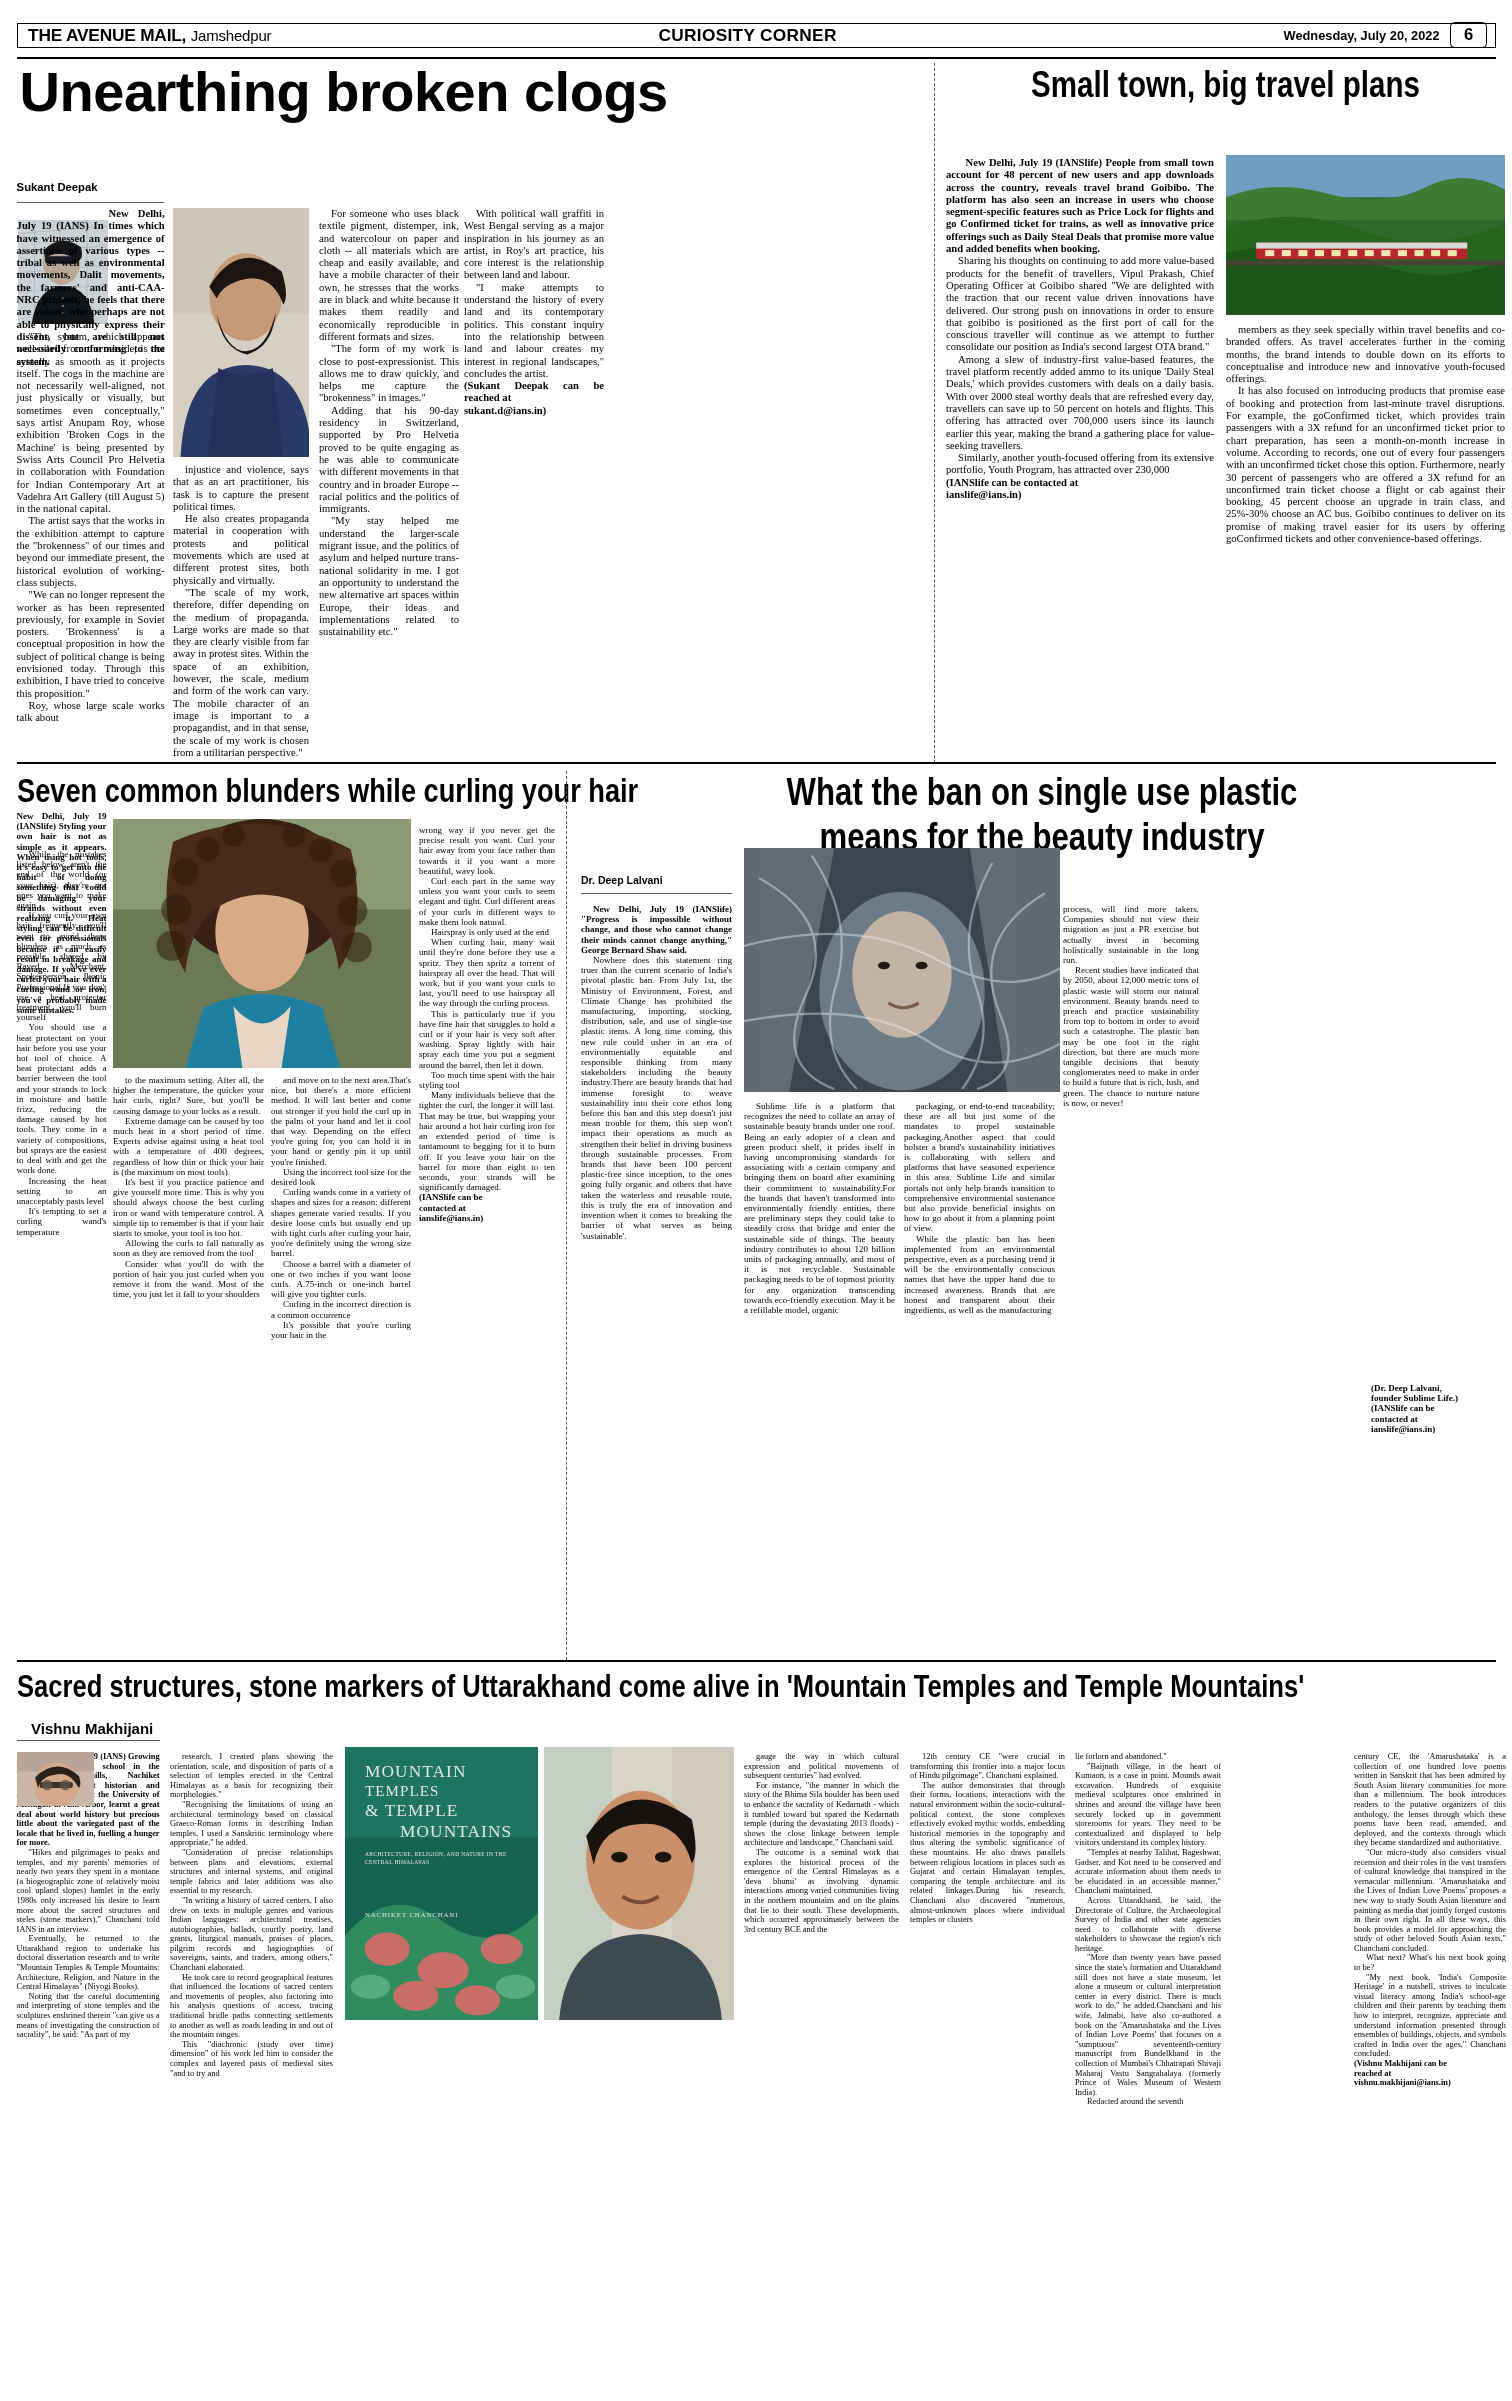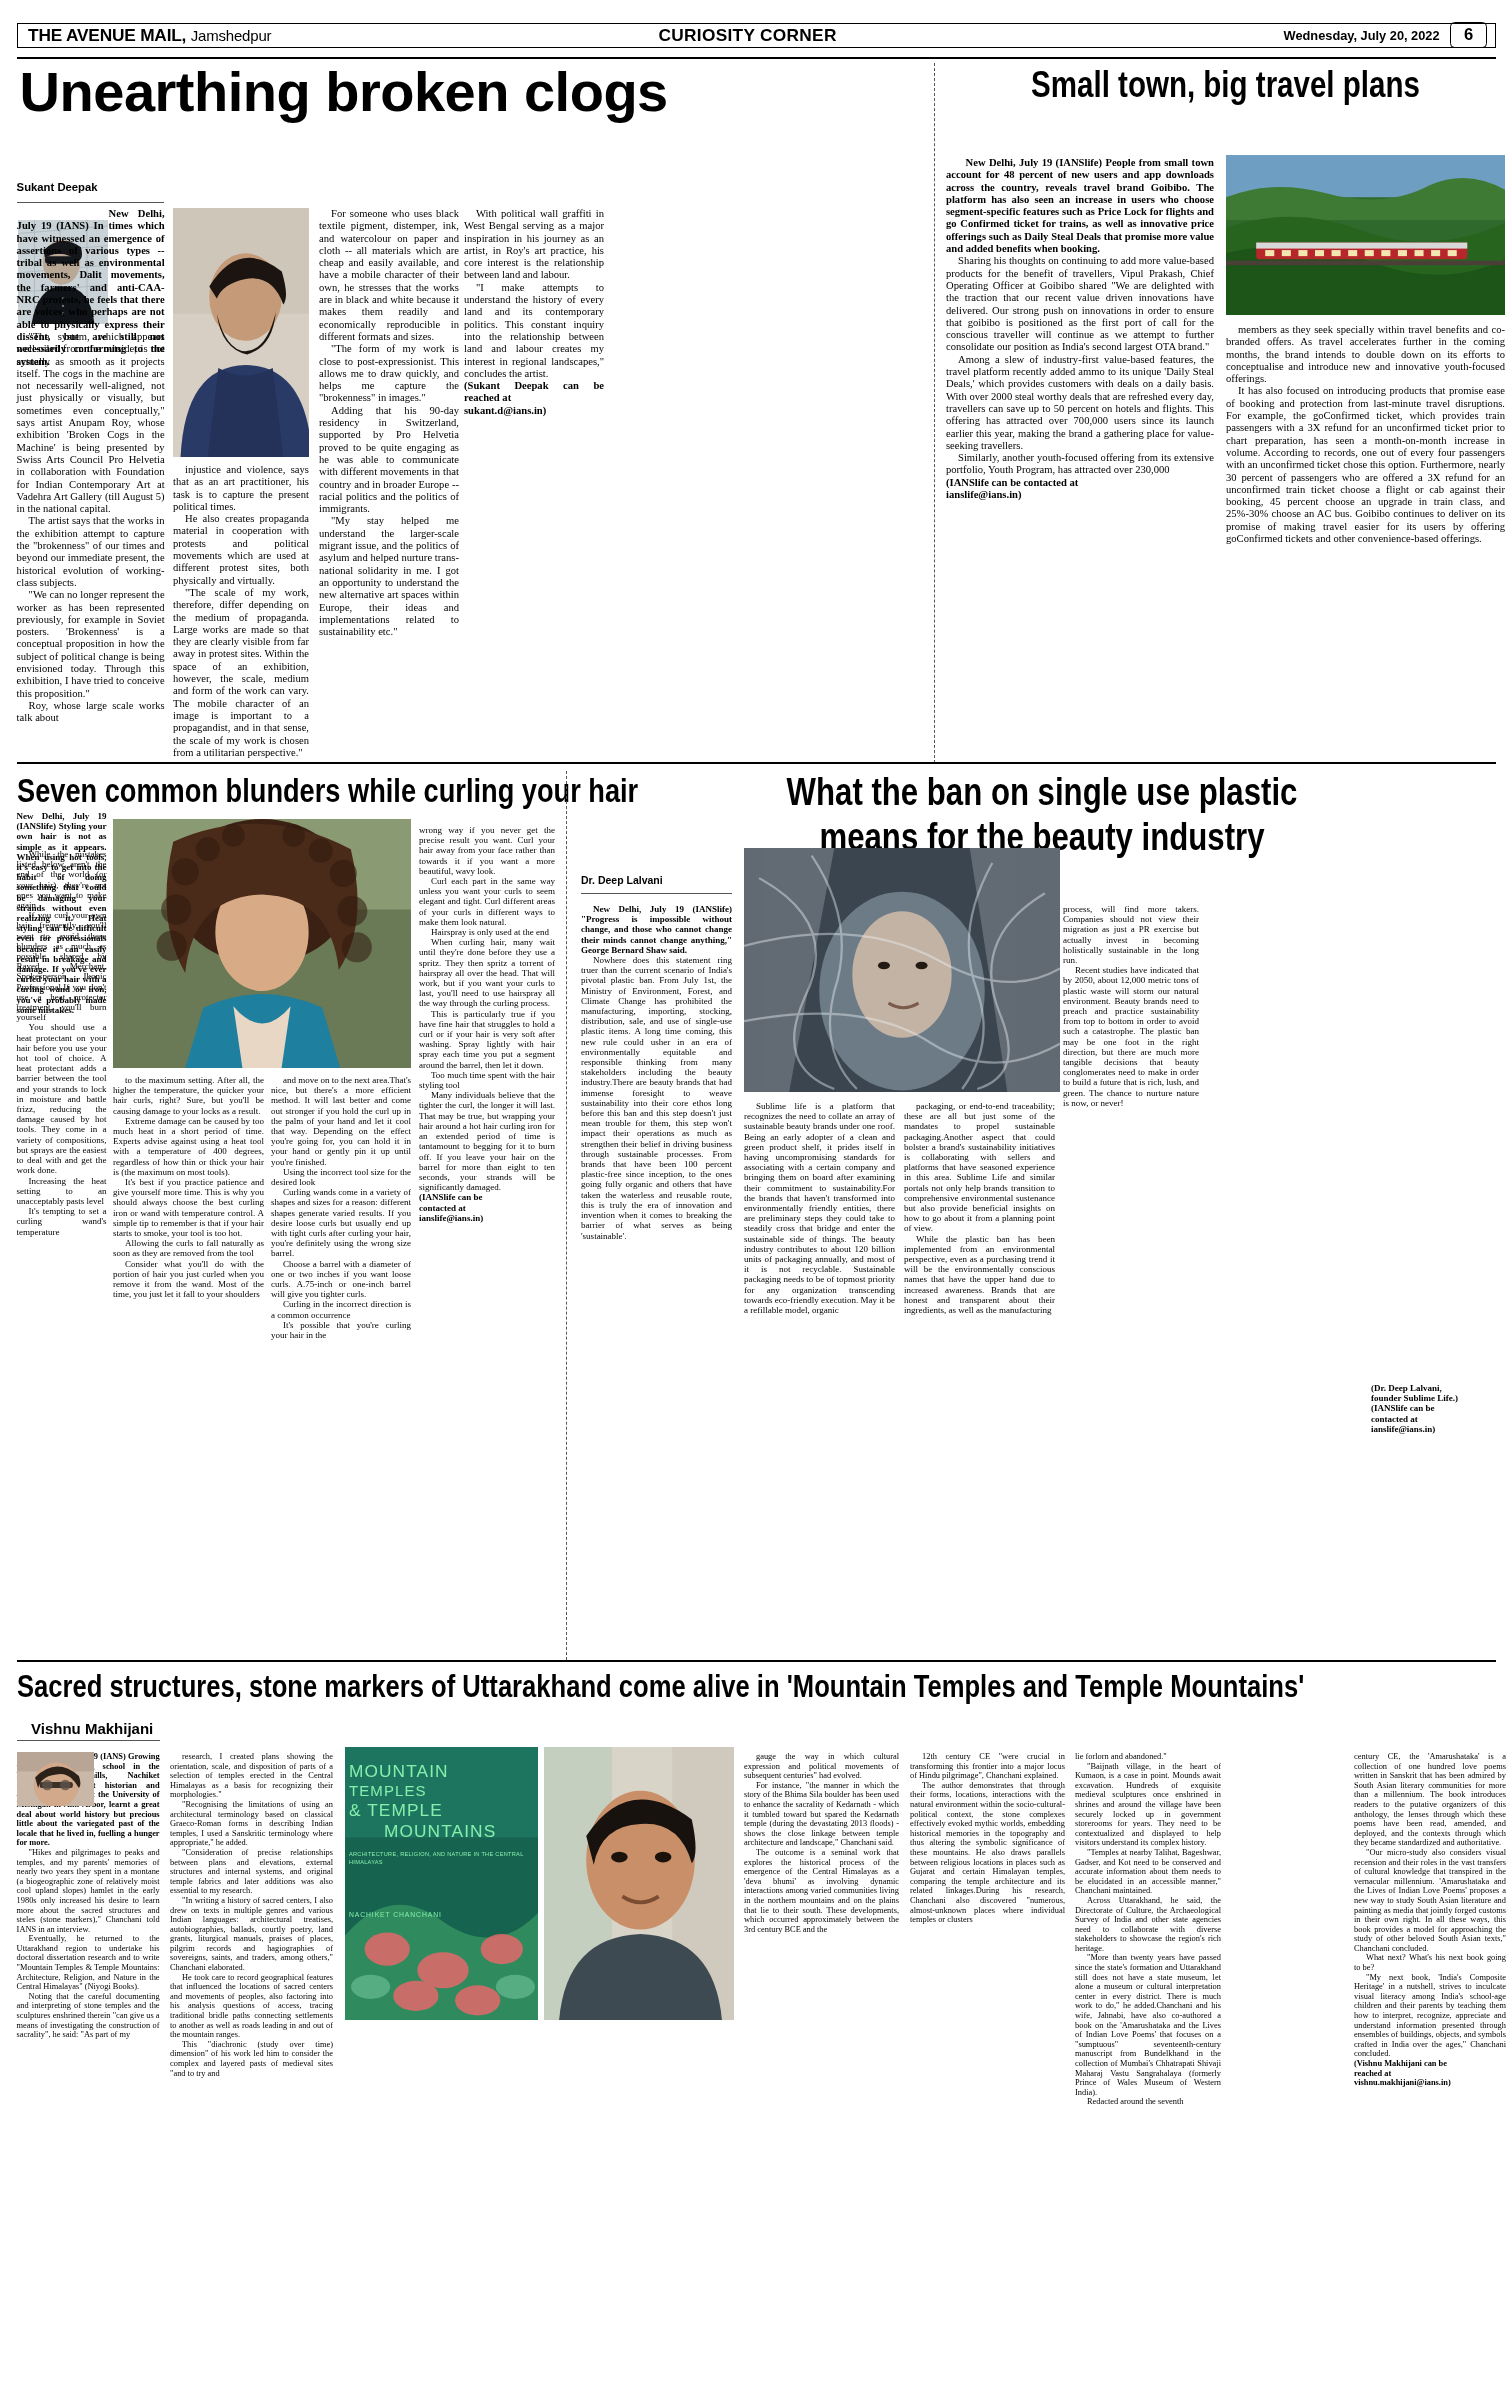--- a/index.html
+++ b/index.html
@@ -354,22 +354,22 @@
           <ellipse cx="130" cy="296" rx="34" ry="24"></ellipse>
         <ellipse cx="208" cy="268" rx="28" ry="20"></ellipse>
           <ellipse cx="94" cy="330" rx="30" ry="20"></ellipse>
         <ellipse cx="176" cy="336" rx="30" ry="20"></ellipse>
       </g>
       <g fill="#7fd0a6" opacity="0.5">
         <ellipse cx="34" cy="318" rx="26" ry="16"></ellipse>
           <ellipse cx="226" cy="318" rx="26" ry="16"></ellipse>
       </g>
     </svg>
-    <div style="position:absolute;left:4px;top:13.6px;right:7.5px;color:#86efac;
-                font-family:Liberation Sans, sans-serif;letter-spacing:1.1px;line-height:1.22;">
+    <div style="position:absolute;left:20px;top:13.6px;right:7.5px;color:#e5e5e5;
+                font-family:Liberation Serif, serif;letter-spacing:1.1px;line-height:1.22;">
       <div style="font-size:17.3px;">MOUNTAIN</div>
       <div style="font-size:15px;">TEMPLES</div>
       <div style="font-size:17.3px;">&amp; TEMPLE</div>
       <div style="font-size:17.3px;margin-left:35px;">MOUNTAINS</div>
       <div style="font-size:5.6px;margin-top:7.5px;letter-spacing:0.3px;line-height:1.5;">ARCHITECTURE, RELIGION, AND NATURE IN THE CENTRAL HIMALAYAS</div>
       <div style="font-size:6.8px;margin-top:45px;letter-spacing:0.9px;">NACHIKET CHANCHANI</div>
     </div>
   </div>
 
   <div class="photo" style="left:544px;top:1747px;width:190px;height:273px;">

